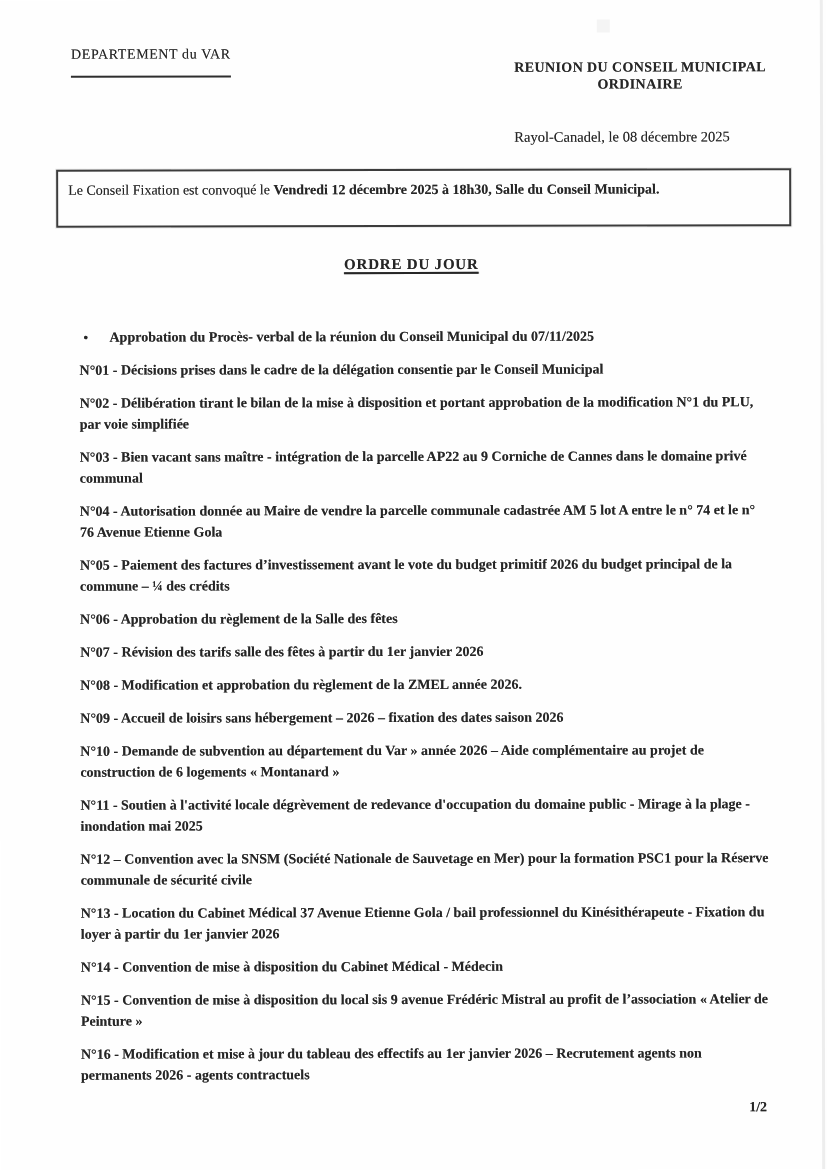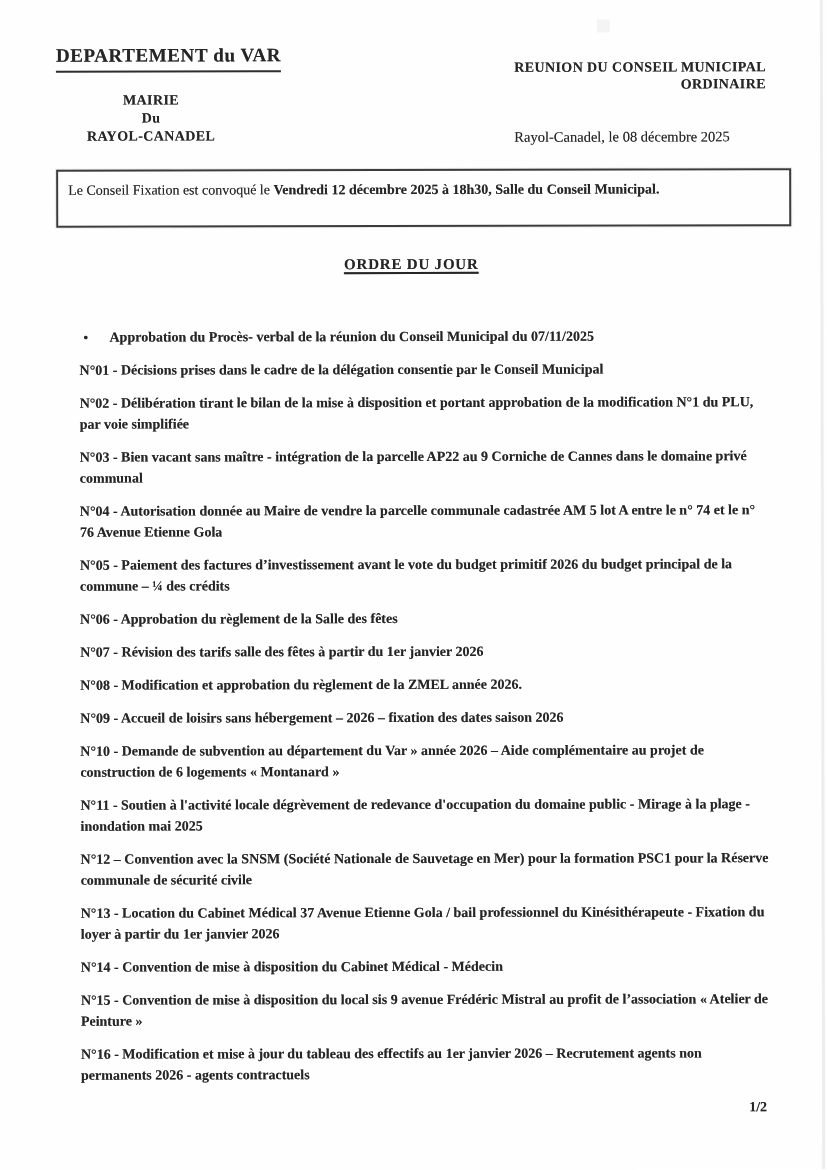--- a/index.html
+++ b/index.html
@@ -48,24 +48,24 @@
     height: 122px;
   }
   .header-left {
     position: absolute;
     left: 0; top: 0;
     width: 190px;
     text-align: center;
   }
   .dept {
     display: inline-block;
-    font-weight: bold;
-    font-size: 19px;
+    font-weight: normal;
+    font-size: 14px;
     letter-spacing: 0.6px;
-    padding-bottom: 4px;
+    padding-bottom: 13px;
     border-bottom: 2px solid #2e2e2e;
     white-space: nowrap;
   }
   .mairie-block {
     margin-top: 19px;
     font-weight: bold;
     font-size: 14px;
     line-height: 18px;
     letter-spacing: 0.4px;
   }
@@ -77,21 +77,21 @@
   }
   .meeting-line1 {
     font-weight: bold;
     font-size: 14px;
     letter-spacing: 0.4px;
   }
   .meeting-line2 {
     font-weight: bold;
     font-size: 14px;
     letter-spacing: 0.4px;
-    text-align: right;
+    text-align: center;
     margin-top: 1px;
   }
   .dateline {
     font-size: 14.5px;
     margin-top: 36px;
     text-align: left;
   }
 
   
   .convocation-box {
@@ -154,25 +154,20 @@
 
 <div class="sheet">
   <div class="edge-line"></div>
   <div class="smudge-top"></div>
 
   <div class="content">
 
     <div class="header">
       <div class="header-left">
         <span class="dept ink">DEPARTEMENT du VAR</span>
-        <div class="mairie-block">
-          <div class="ink">MAIRIE</div>
-          <div class="ink">Du</div>
-          <div class="ink">RAYOL-CANADEL</div>
-        </div>
       </div>
       <div class="header-right">
         <div class="meeting-line1 ink">REUNION DU CONSEIL MUNICIPAL</div>
         <div class="meeting-line2 ink">ORDINAIRE</div>
         <div class="dateline ink">Rayol-Canadel, le 08 décembre 2025</div>
       </div>
     </div>
 
     <div class="convocation-box">
       <span class="ink">Le Conseil Fixation est convoqué le </span><span class="convocation-bold ink">Vendredi 12 décembre 2025 à 18h30, Salle du Conseil Municipal.</span>

